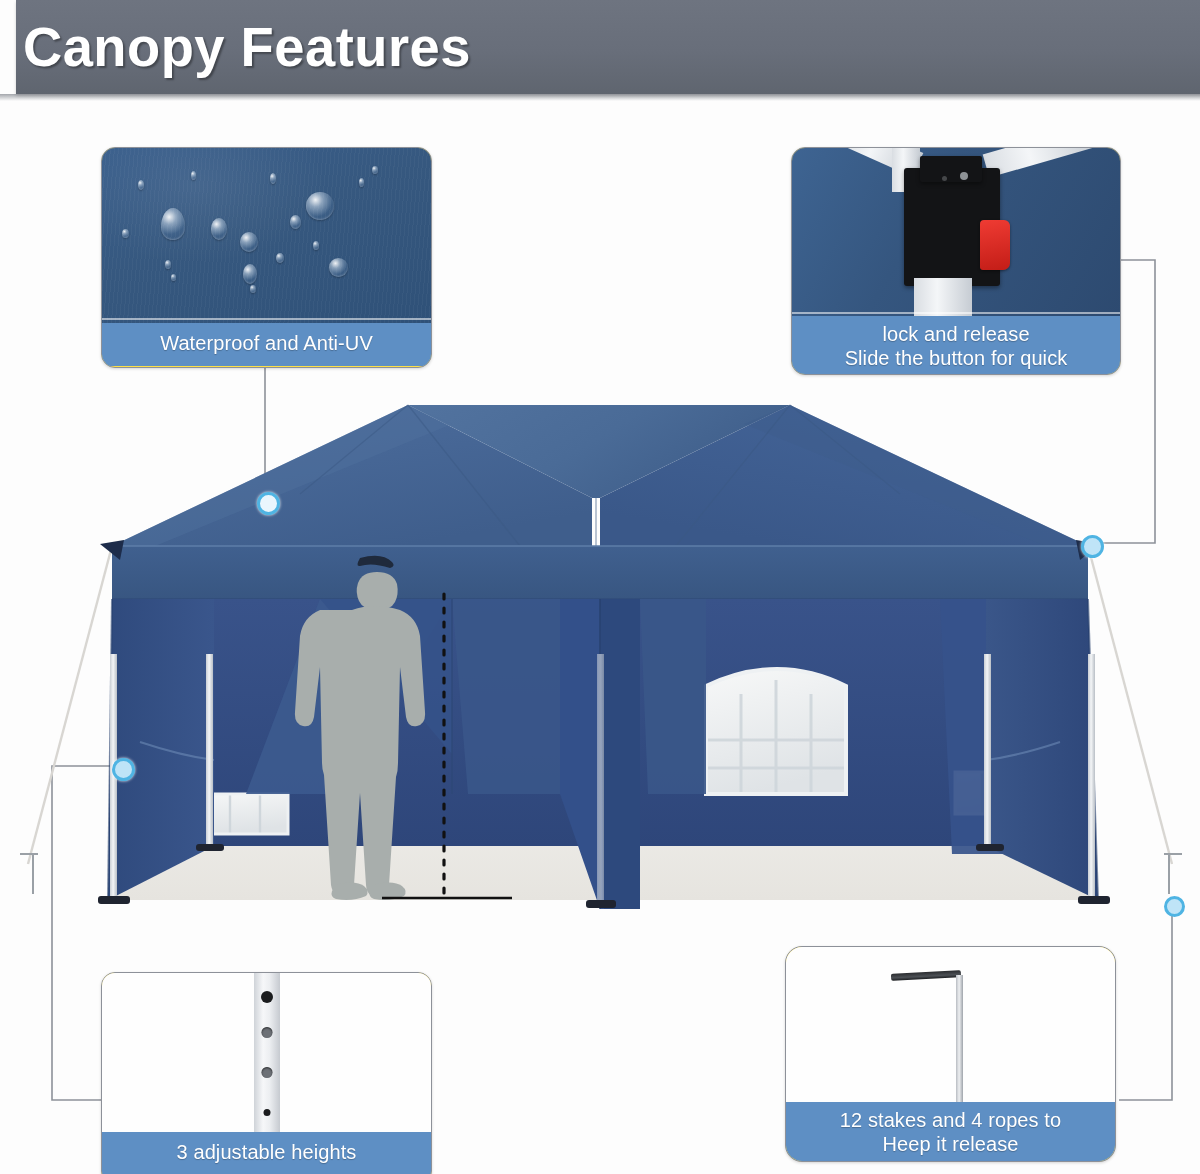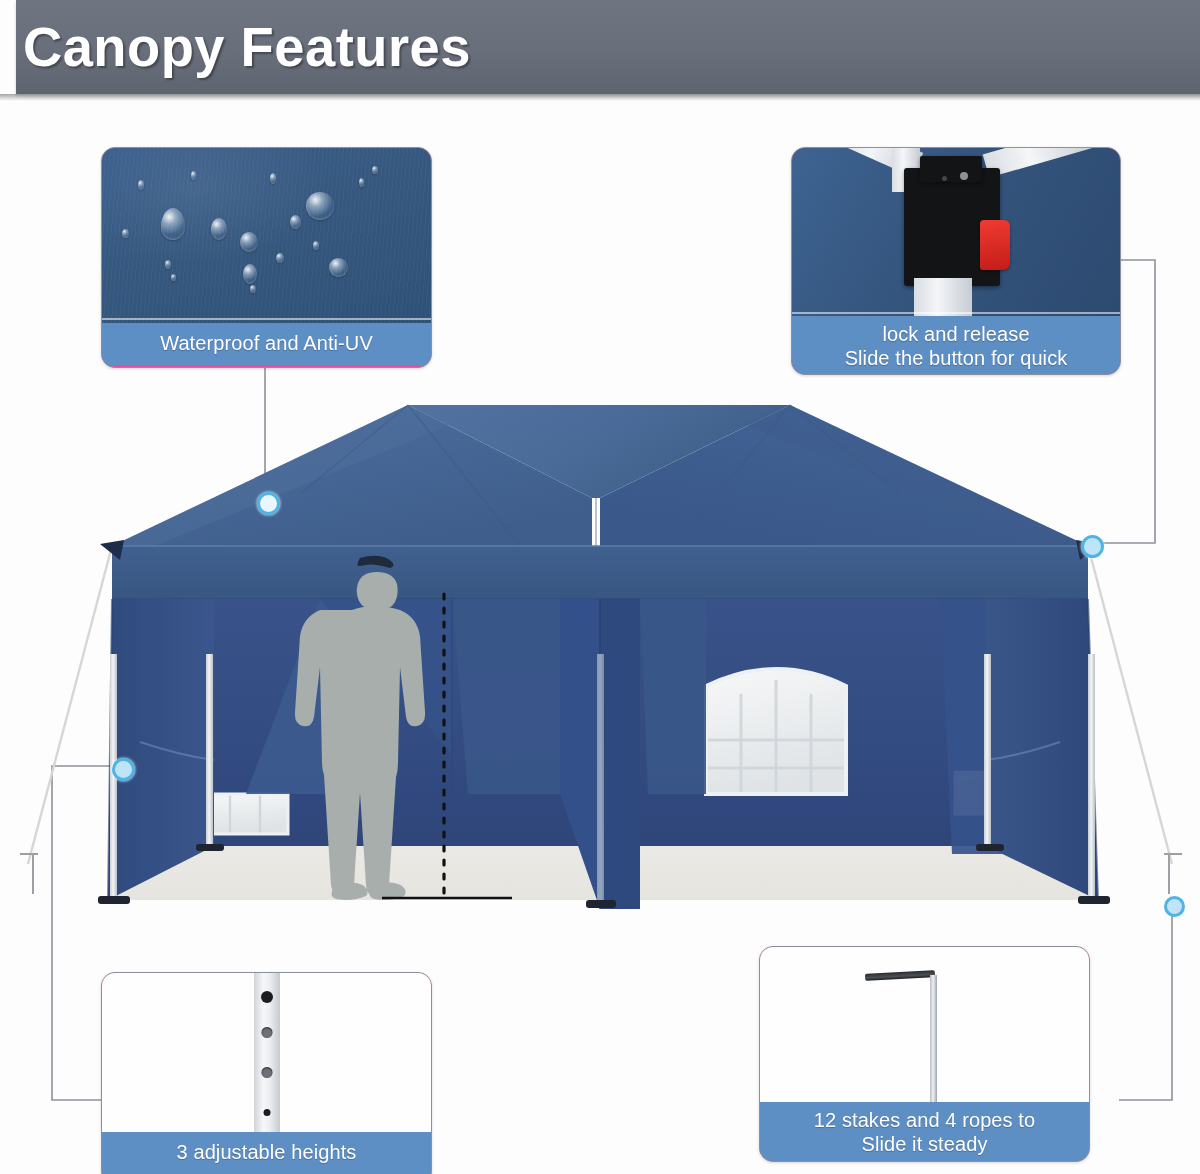--- a/index.html
+++ b/index.html
@@ -37,21 +37,21 @@
 
   
   .stage{position:absolute;left:0;top:94px;width:1200px;height:1080px;}
   .stage svg{position:absolute;left:0;top:0;width:1200px;height:1080px;}
 
   
   .callout{
     position:absolute;
     border-radius:14px;
     overflow:hidden;
-    background:#ec4899;
+    background:#fde047;
     border:1.5px solid #8d9199;
     box-shadow:0 1px 3px rgba(0,0,0,.16);
     z-index:5;
   }
   .callout .photo{position:relative;width:100%;overflow:hidden;}
   .callout .caption{
     width:100%;
     background:#5e8fc4;
     color:#ffffff;
     text-align:center;
@@ -65,21 +65,21 @@
   }
   .callout .caption.two-line{padding:7px 4px 8px;}
 
   
   #callout-waterproof{left:101px;top:147px;width:329px;height:219px;}
   #callout-waterproof .photo{height:175px;}
   #callout-lock{left:791px;top:147px;width:328px;height:226px;}
   #callout-lock .photo{height:168px;}
   #callout-heights{left:101px;top:972px;width:329px;height:211px;}
   #callout-heights .photo{height:159px;}
-  #callout-stakes{left:759px;top:946px;width:329px;height:214px;}
+  #callout-stakes{left:785px;top:946px;width:329px;height:214px;border-radius:17px;}
   #callout-stakes .photo{height:155px;}
 
   
   .fabric{
     width:100%;height:100%;
     background:
       radial-gradient(ellipse at 28% 22%, rgba(255,255,255,.07) 0%, rgba(255,255,255,0) 40%),
       linear-gradient(160deg,#3a5f8c 0%,#36587f 45%,#2f5178 100%);
     position:relative;
   }
@@ -387,17 +387,17 @@
 
   <div class="callout" id="callout-stakes">
     <div class="photo">
       <div class="stakeScene">
         <div class="stake-head" style="left:105px;top:25px;width:70px;height:7px;transform:rotate(-3deg);"></div>
         <div class="stake-shaft" style="left:170px;top:28px;width:7px;height:130px;"></div>
       </div>
     </div>
     <div class="caption two-line">
       <div>12 stakes and 4 ropes to</div>
-      <div>Slide it steady</div>
+      <div>Heep it release</div>
     </div>
   </div>
 
 </div>
 
 </body></html>

